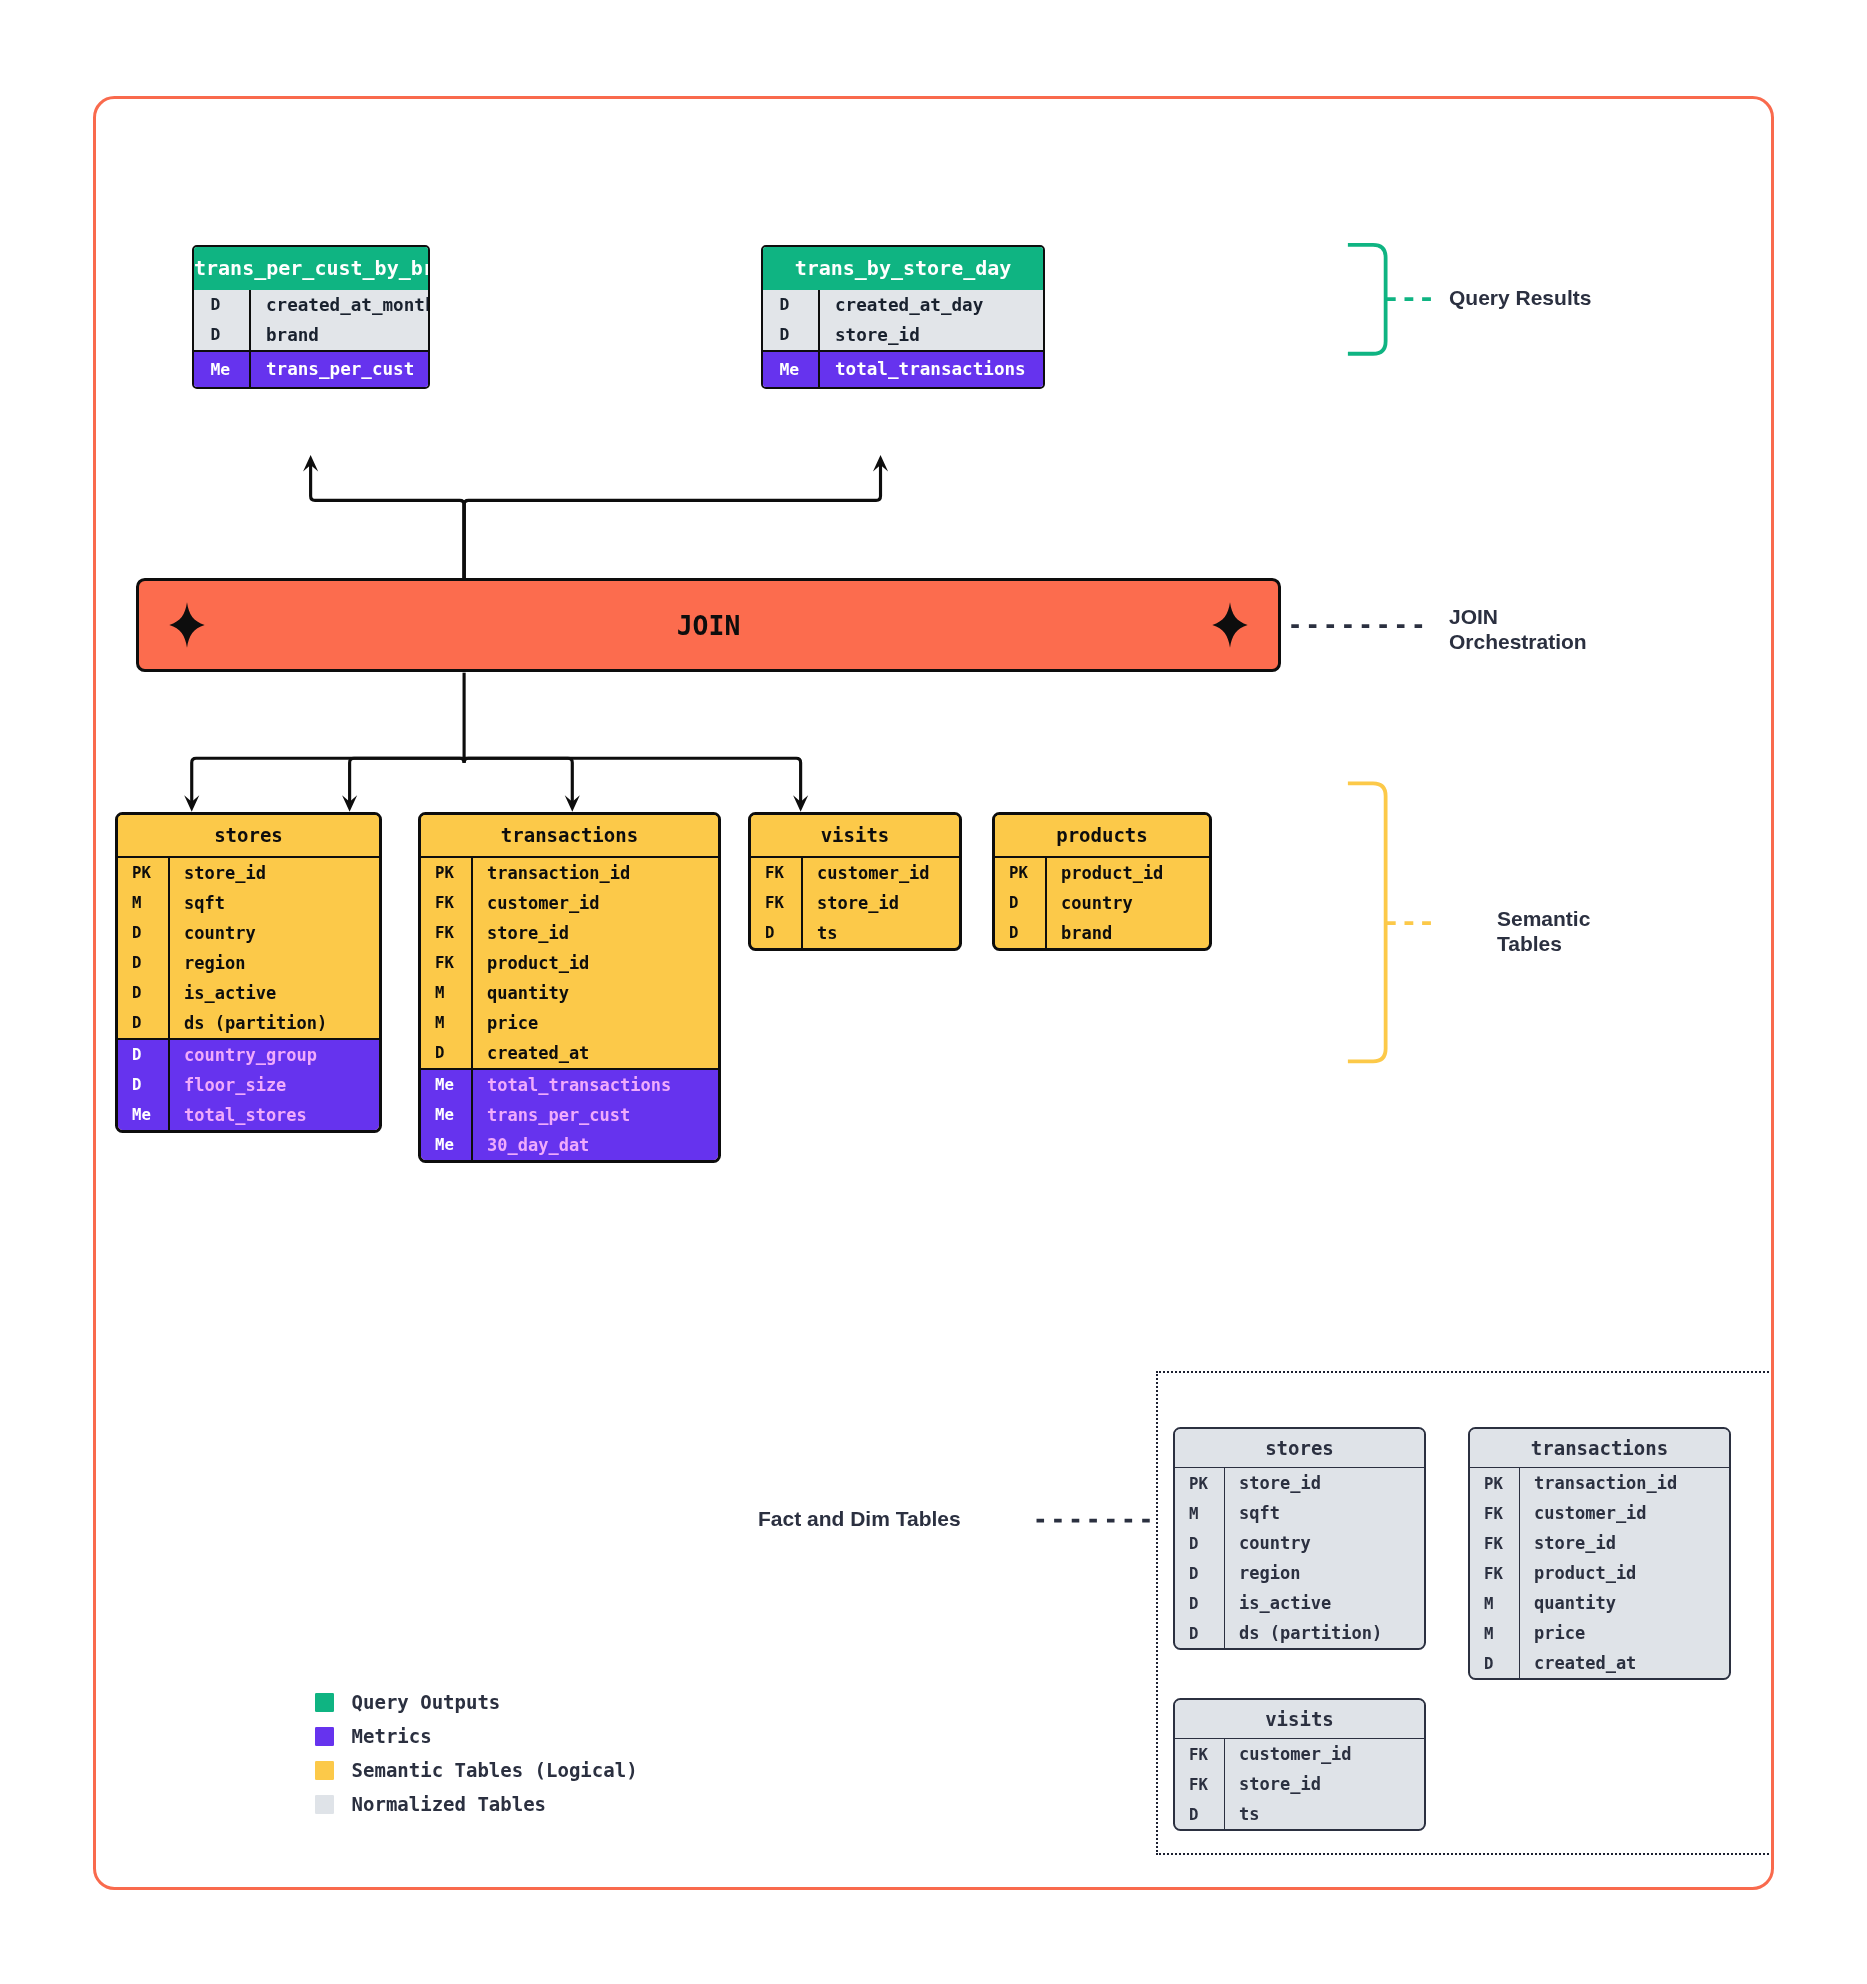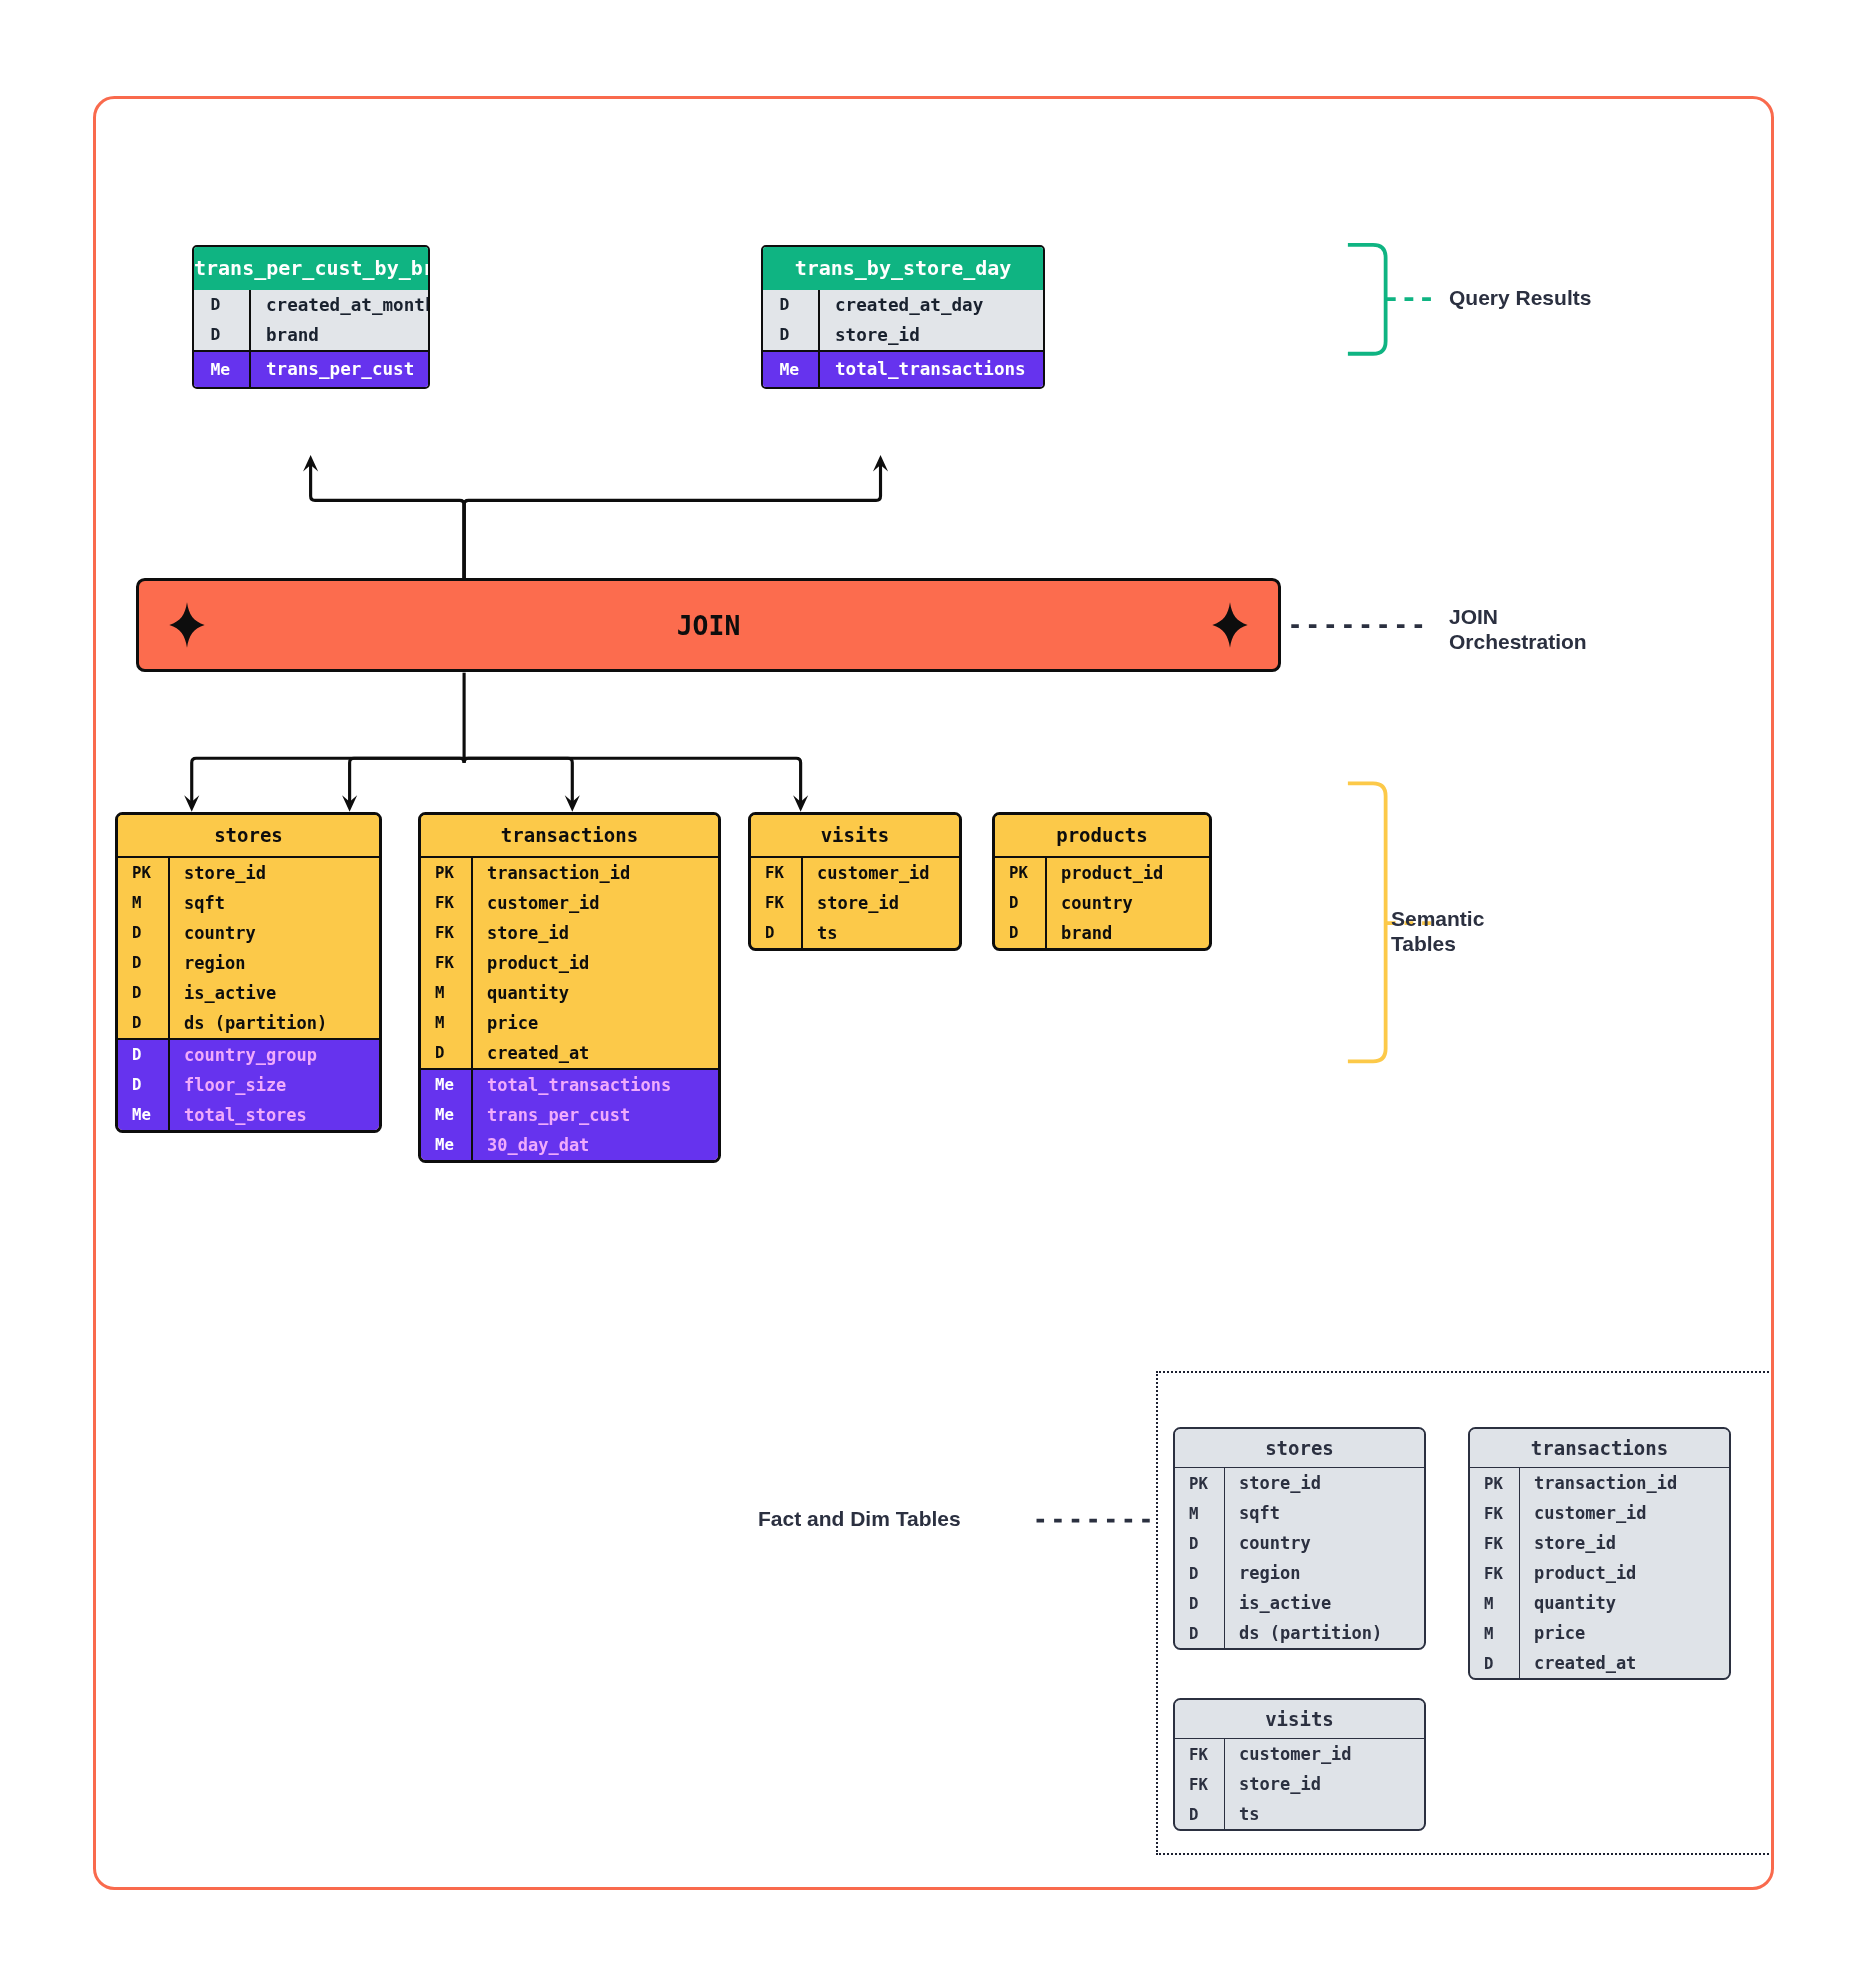--- a/index.html
+++ b/index.html
@@ -315,21 +315,21 @@
     </div>
   </div>
 
   <div class="anno" style="left:1353px;top:187px;text-align:right;">Query Results</div>
 
   <div class="anno" style="left:1353px;top:506px;">
     <div>JOIN</div>
     <div>Orchestration</div>
   </div>
 
-  <div class="anno" style="left:1295px;top:808px;">
+  <div class="anno" style="left:1401px;top:808px;">
     <div>Semantic</div>
     <div>Tables</div>
   </div>
 
   <div class="anno" style="left:662px;top:1408px;width:270px;text-align:left;">Fact and Dim Tables</div>
 
   <div id="dimbox"></div>
 
   <div class="tbl nt" style="left:1077px;top:1328px;width:253px;">
     <div class="ttl">stores</div>
@@ -406,15 +406,33 @@
           <div class="k">FK</div>
           <div class="v">store_id</div>
         </div>
       <div class="row">
           <div class="k">D</div>
           <div class="v">ts</div>
         </div>
     </div>
   </div>
 
+  <div id="legend">
+    <div class="lg-row">
+      <div class="lg-sw" style="background:#0fb482"></div>
+      <div class="lg-tx">Query Outputs</div>
+    </div>
+    <div class="lg-row">
+      <div class="lg-sw" style="background:#6633ee"></div>
+      <div class="lg-tx">Metrics</div>
+    </div>
+    <div class="lg-row">
+      <div class="lg-sw" style="background:#fcc949"></div>
+      <div class="lg-tx">Semantic Tables (Logical)</div>
+    </div>
+    <div class="lg-row">
+      <div class="lg-sw" style="background:#dfe3e8"></div>
+      <div class="lg-tx">Normalized Tables</div>
+    </div>
+  </div>
 
 </div>
 
 
 </body></html>

